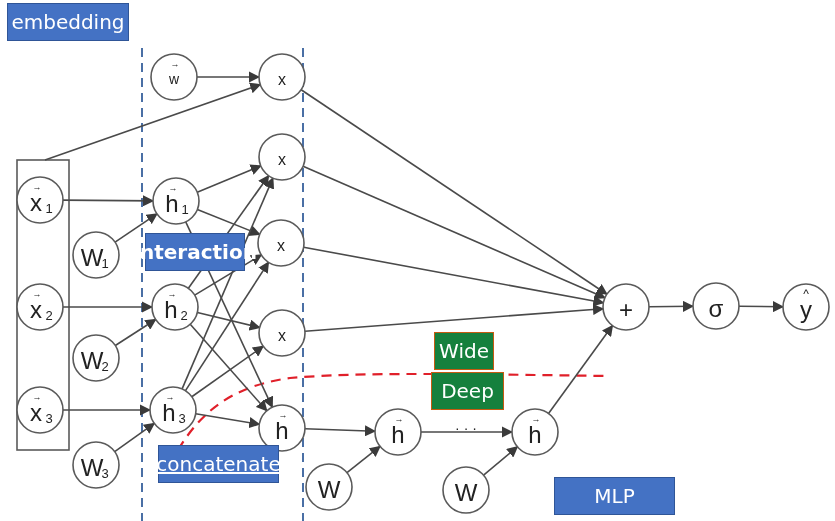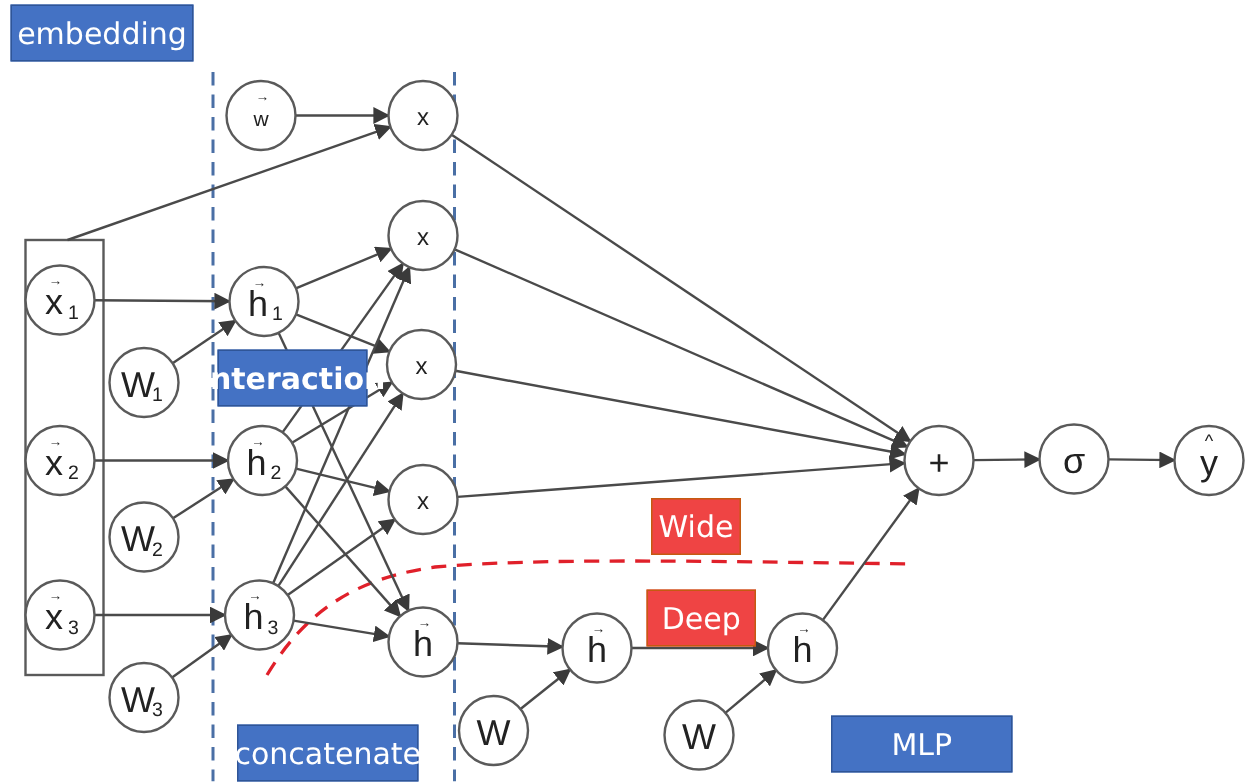--- a/index.html
+++ b/index.html
@@ -3,21 +3,21 @@
 <meta charset="utf-8">
 <style>
   html, body { margin:0; padding:0; background:#ffffff; }
   body { width:835px; height:521px; position:relative; overflow:hidden; font-family:"Liberation Sans", sans-serif; }
   svg#diagram { position:absolute; left:0; top:0; }
   .node { fill:#ffffff; stroke:#5a5a5a; stroke-width:1.6; }
   .edge { stroke:#4a4a4a; stroke-width:1.6; fill:none; }
   .txt { font-family:"Liberation Sans", sans-serif; fill:#222; text-anchor:middle; dominant-baseline:central; }
   .label-box { position:absolute; color:#ffffff; font-family:"DejaVu Sans", sans-serif; display:flex; align-items:center; justify-content:center; font-size:20px; }
   .blue { background:#4472c4; border:1px solid #2f5597; }
-  .orange { background:#ef4444; border:1px solid #c55a11; }
+  .orange { background:#15803d; border:1px solid #c55a11; }
 </style>
 </head>
 <body>
 
 <svg id="diagram" width="835" height="521" viewBox="0 0 835 521">
   <defs>
     <marker id="arrow" viewBox="0 0 10 10" refX="9" refY="5" markerWidth="7" markerHeight="7" orient="auto-start-reverse">
       <path d="M0,0 L10,5 L0,10 z" fill="#3a3a3a"></path>
     </marker>
   </defs>
@@ -170,16 +170,16 @@
         <text x="806" y="309" class="txt" font-size="24">y</text>
         <text x="806" y="294" class="txt" font-size="12">^</text>
       </g>
     </g>
 
   <text x="466" y="428" class="txt" font-size="14">· · ·</text>
 </svg>
 
 <div class="label-box blue" style="left:7px;top:3px;width:120px;height:36px;">embedding</div>
 <div class="label-box blue" style="left:145px;top:233px;width:98px;height:36px;font-weight:bold;">interaction</div>
-<div class="label-box blue" style="left:158px;top:483px;width:119px;height:36px;">concatenate</div>
+<div class="label-box blue" style="left:158px;top:445px;width:119px;height:36px;text-decoration:underline;">concatenate</div>
 <div class="label-box orange" style="left:434px;top:332px;width:58px;height:36px;">Wide</div>
-<div class="label-box orange" style="left:431px;top:393px;width:71px;height:36px;">Deep</div>
+<div class="label-box orange" style="left:431px;top:372px;width:71px;height:36px;">Deep</div>
 <div class="label-box blue" style="left:554px;top:477px;width:119px;height:36px;">MLP</div>
 
 </body></html>

